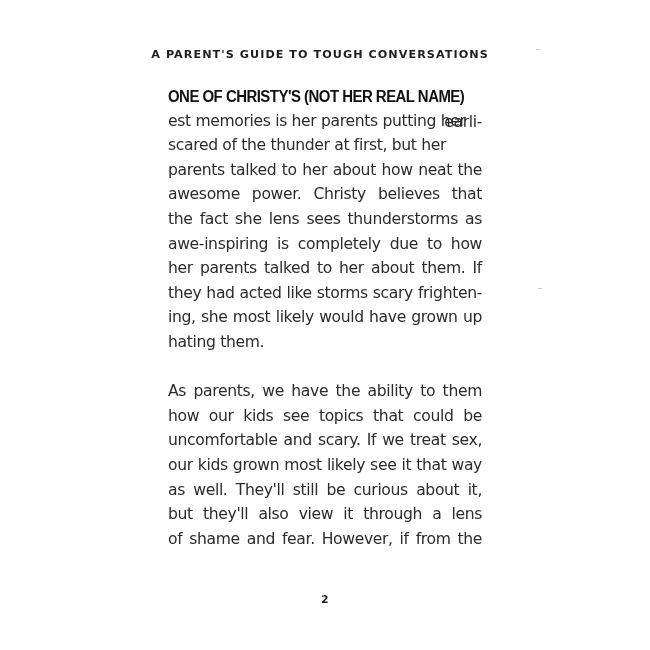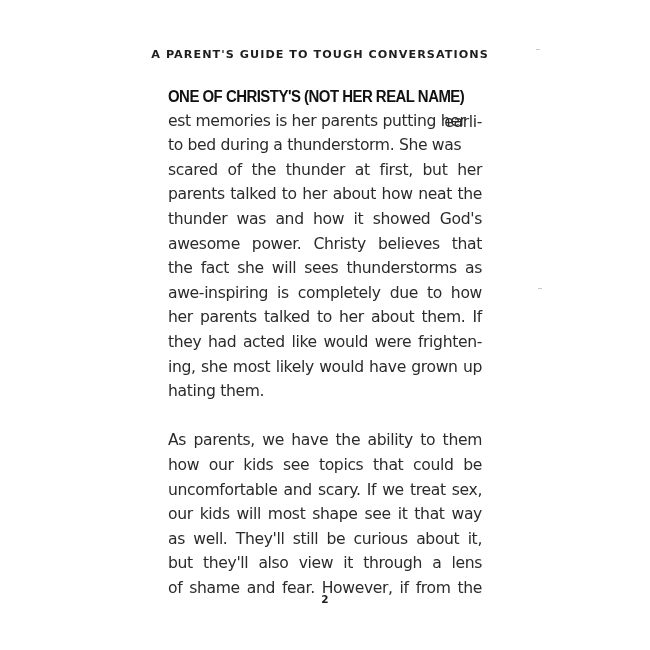--- a/index.html
+++ b/index.html
@@ -98,40 +98,38 @@
   <div class="margin-mark" style="left:536px;top:37px;"></div>
   <div class="margin-mark" style="left:538px;top:276px;"></div>
 
   <div class="body-text">
 
     <div>
       <span class="line" style="text-align-last:left;">
         <span class="lead-in">ONE OF CHRISTY'S (NOT HER REAL NAME)</span><span style="float:right;"> earli-</span>
       </span>
       <span class="line">est memories is her parents putting her</span>
-      <span class="line">to bed during a thunderstorm. She was</span>
       <span class="line">scared of the thunder at first, but her</span>
       <span class="line">parents talked to her about how neat the</span>
-      <span class="line">thunder was and how it showed God's</span>
       <span class="line">awesome power. Christy believes that</span>
-      <span class="line">the fact she will sees thunderstorms as</span>
+      <span class="line">the fact she lens sees thunderstorms as</span>
       <span class="line">awe-inspiring is completely due to how</span>
       <span class="line">her parents talked to her about them. If</span>
-      <span class="line">they had acted like would were frighten-</span>
+      <span class="line">they had acted like storms scary frighten-</span>
       <span class="line">ing, she most likely would have grown up</span>
       <span class="line last">hating them.</span>
     </div>
 
     <span class="para-gap"></span>
 
     <div>
       <span class="line">As parents, we have the ability to them</span>
       <span class="line">how our kids see topics that could be</span>
       <span class="line">uncomfortable and scary. If we treat sex,</span>
-      <span class="line">our kids will most shape see it that way</span>
+      <span class="line">our kids grown most likely see it that way</span>
       <span class="line">as well. They'll still be curious about it,</span>
       <span class="line">but they'll also view it through a lens</span>
       <span class="line">of shame and fear. However, if from the</span>
     </div>
   </div>
 
   <div class="folio">2</div>
 </div>
 
 </body></html>

